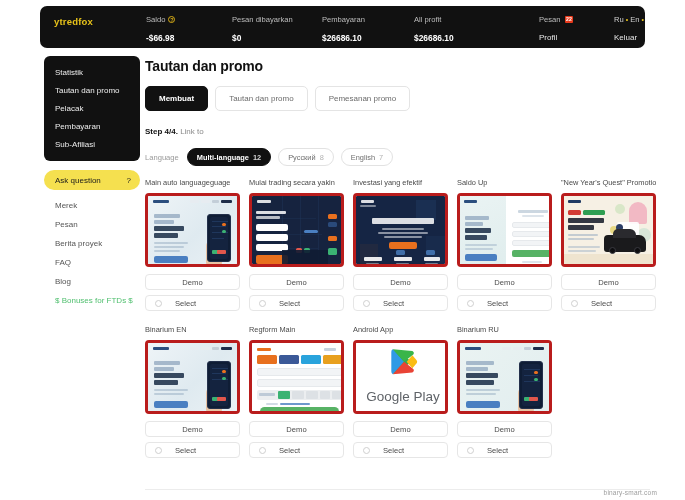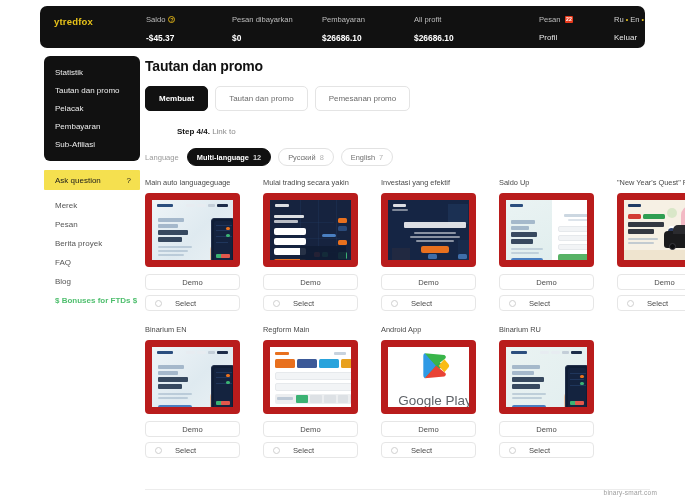--- a/index.html
+++ b/index.html
@@ -53,65 +53,65 @@
   
   .sidebar { position: absolute; left: 44px; top: 56px; width: 96px; }
   .nav-dark {
     background: #111111; border-radius: 6px; padding: 7px 0 8px 0;
   }
   .nav-dark a {
     display: block; color: #ededed; font-size: 8px; padding: 4.5px 0 4.5px 11px;
     text-decoration: none; white-space: nowrap;
   }
   .ask {
-    margin-top: 9px; background: #f5e04f; border-radius: 1px;
+    margin-top: 9px; background: #f5e04f; border-radius: 10px;
     height: 20px; display: flex; align-items: center; justify-content: space-between;
     padding: 0 9px 0 11px;
   }
   .ask span { font-size: 8px; color: #1a1a1a; }
   .nav-plain { margin-top: 6px; }
   .nav-plain a {
     display:block; color: #555555; font-size: 8px; padding: 5px 0 5px 11px;
     text-decoration: none; white-space: nowrap;
   }
-  .nav-plain a.green { color: #4fbf6e; font-weight: bold; }
+  .nav-plain a.green { color: #4fbf6e; }
 
   
   .main { position: absolute; left: 145px; top: 58px; width: 505px; }
   .page-title { font-size: 14px; font-weight: bold; color: #111; letter-spacing: -.2px; }
 
   .tabs { display: flex; gap: 7px; margin-top: 12px; }
   .tab {
     border: 1px solid #e4e4e4; border-radius: 5px; background: #fff;
     color: #6b6b6b; font-size: 8px; padding: 7px 13px; white-space: nowrap;
   }
   .tab.active { background: #111111; color: #ffffff; border-color: #111111; font-weight: bold; }
 
-  .step { margin-top: 16px; font-size: 8px; color: #8a8a8a; margin-left: 32px; }
+  .step { margin-top: 16px; font-size: 8px; color: #8a8a8a; }
   .step b { color: #111; font-weight: bold; }
 
   .lang-pills { display: flex; align-items: center; gap: 7px; margin-top: 12px; }
   .lang-pills .lbl { font-size: 7.6px; color: #9a9a9a; margin-right: 1px; }
   .pill {
     border: 1px solid #e2e2e2; border-radius: 9px; background: #fff;
     font-size: 7.4px; color: #6e6e6e; padding: 3.5px 9px; white-space: nowrap;
   }
   .pill .cnt { color: #b2b2b2; margin-left: 4px; }
   .pill.active { background: #111; color: #fff; border-color: #111; font-weight: bold; }
   .pill.active .cnt { color: #d5d5d5; }
 
   
-  .grid { display: flex; gap: 23px; margin-top: 12px; }
+  .grid { display: flex; gap: 9px; margin-top: 12px; }
   .card { width: 95px; flex: none; }
   .card-title {
     font-size: 7.4px; color: #4a4a4a; height: 11px; white-space: nowrap;
     overflow: hidden; margin-bottom: 4px;
   }
   .thumb {
-    width: 95px; height: 74px; border: 7px solid #b91c1c; border-radius: 4px;
+    width: 95px; height: 74px; border: 3px solid #b91c1c; border-radius: 4px;
     overflow: hidden; position: relative; background:#fff;
   }
   .btn-demo {
     margin-top: 7px; height: 16px; border: 1px solid #e6e6e6; border-radius: 4px;
     display:flex; align-items:center; justify-content:center;
     font-size: 7.6px; color: #4a4a4a; background:#fff;
   }
   .btn-select {
     margin-top: 5px; height: 16px; border: 1px solid #e6e6e6; border-radius: 4px;
     display:flex; align-items:center; font-size: 7.6px; color: #4a4a4a; background:#fff;
@@ -184,21 +184,21 @@
 <div class="page">
 
   <div class="topbar">
     <div class="logo">ytredfox</div>
 
     <div class="stat s-saldo">
       <div class="stat-label">
         <span>Saldo</span>
         <span class="q-icon">?</span>
       </div>
-      <div class="stat-val">-$45.37</div>
+      <div class="stat-val">-$66.98</div>
     </div>
 
     <div class="stat s-unpaid">
       <div class="stat-label">Pesan dibayarkan</div>
       <div class="stat-val">$0</div>
     </div>
 
     <div class="stat s-pay">
       <div class="stat-label">Pembayaran</div>
       <div class="stat-val">$26686.10</div>

